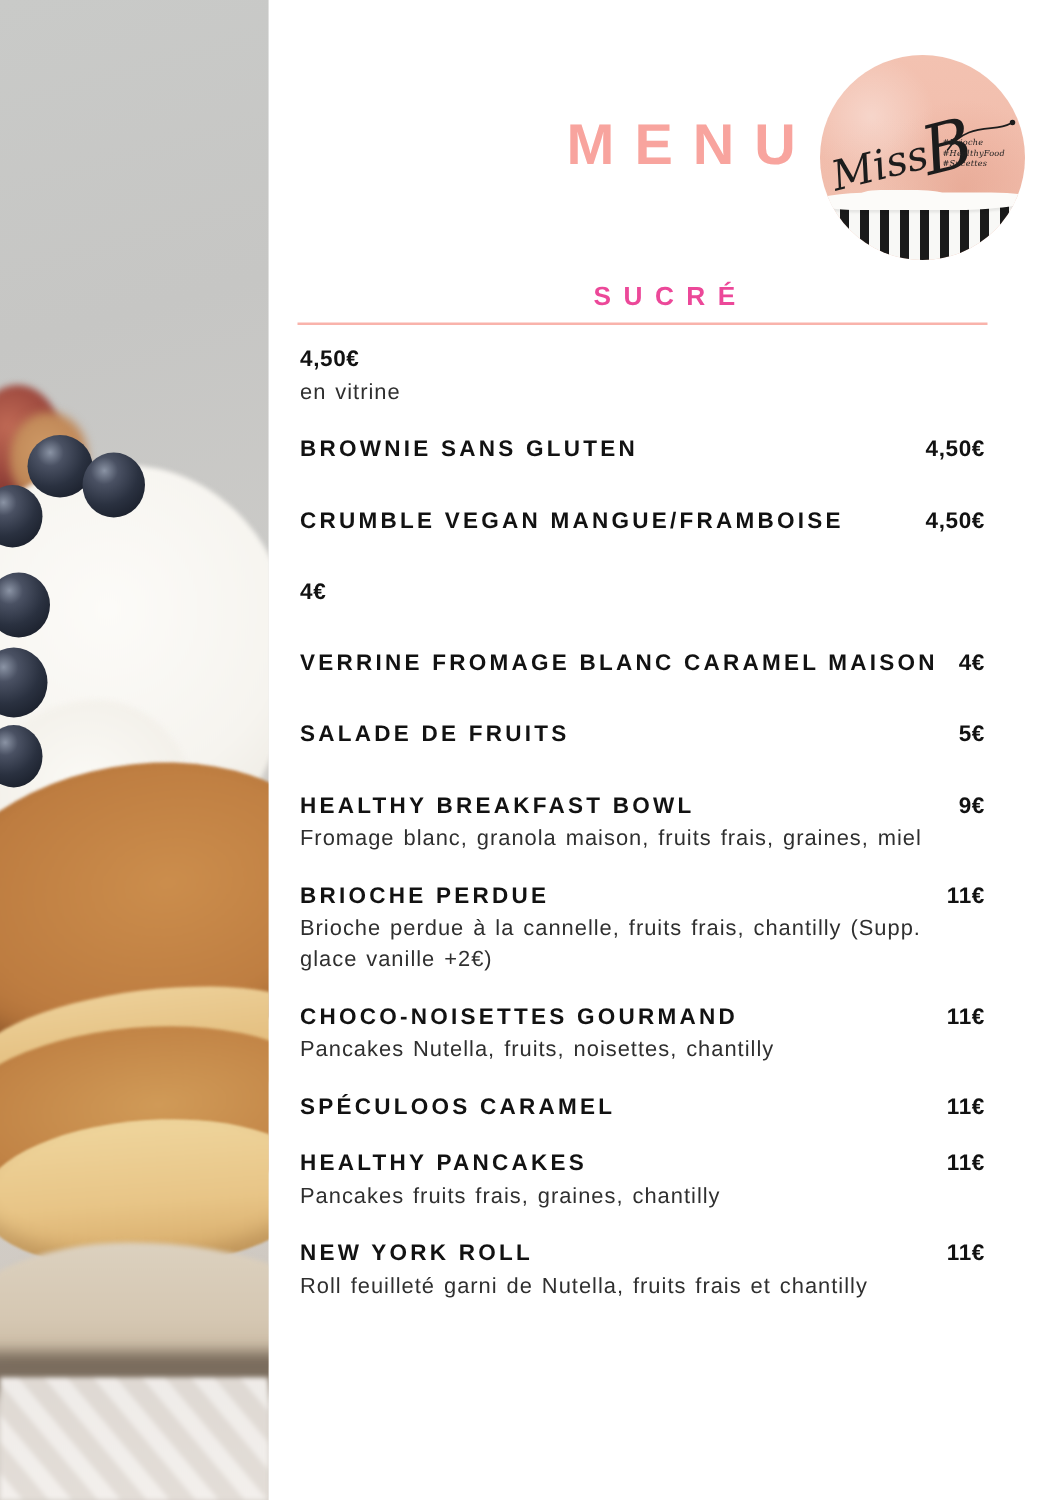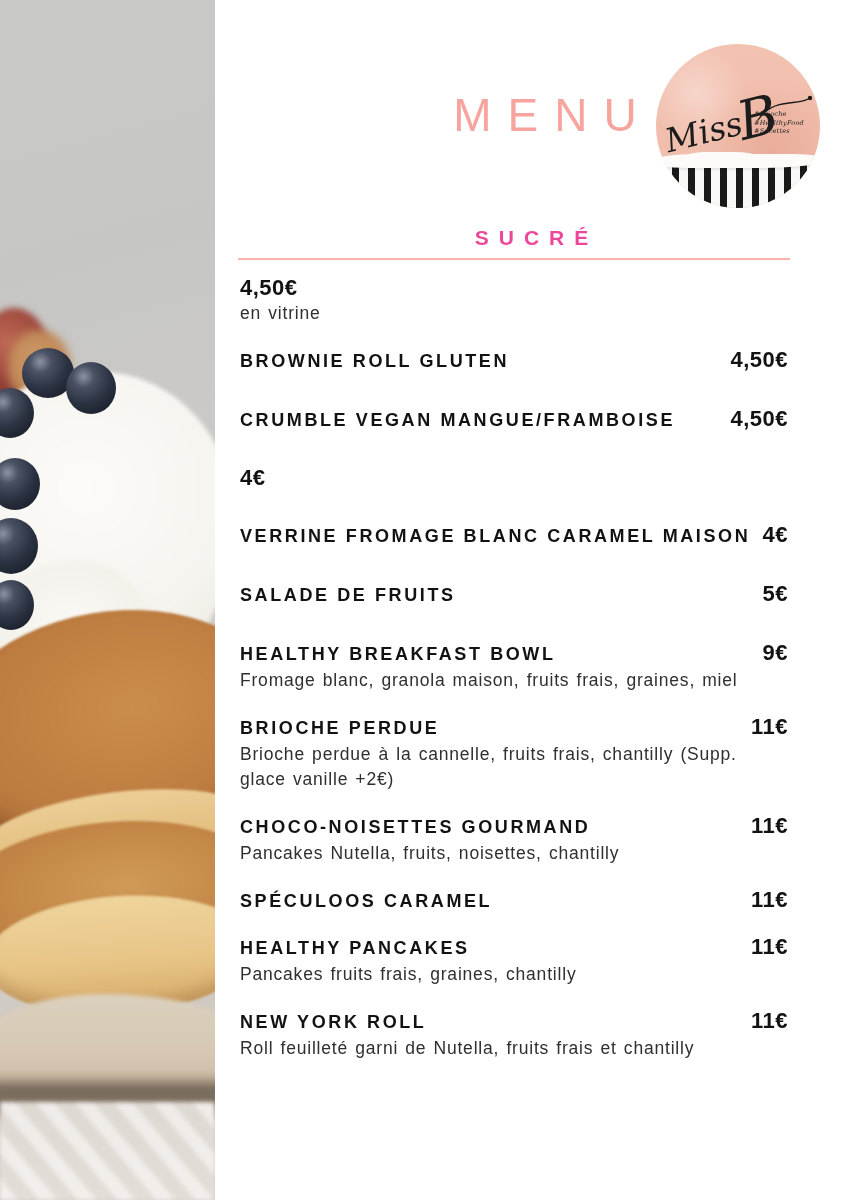--- a/index.html
+++ b/index.html
@@ -61,21 +61,21 @@
       repeating-linear-gradient(50deg, rgba(255,255,255,.35) 0 14px, rgba(200,192,184,.25) 14px 30px),
       linear-gradient(180deg,#e6e1dc 0%, #ece7e2 100%);
     filter:blur(2px); }
 
   
   .panel { position:relative; width:633px; flex:1 1 auto; background:#ffffff; }
 
   .header { position:relative; height:226px; }
   .menu-title {
     position:absolute; top:92px; left:338px; transform:translateX(-50%);
-    font-size:46px; font-weight:400; letter-spacing:16px; color:#f8a49e;
+    font-size:46px; font-weight:700; letter-spacing:16px; color:#f8a49e;
     white-space:nowrap; line-height:1;
   }
 
   
   .logo { position:absolute; top:44px; right:28px; width:164px; height:164px;
     border-radius:50%; overflow:hidden;
     background:
       radial-gradient(circle at 25% 30%, rgba(255,255,255,.35) 0%, rgba(255,255,255,0) 30%),
       radial-gradient(circle at 70% 65%, rgba(231,168,148,.8) 0%, rgba(231,168,148,0) 45%),
       radial-gradient(circle at 40% 75%, rgba(240,195,178,.9) 0%, rgba(240,195,178,0) 50%),
@@ -102,21 +102,21 @@
     letter-spacing:10px; color:#ec4899; line-height:24px; text-indent:10px; }
   .section-rule { margin:8px 58px 0 23px; height:2px; background:#f9b3ab; }
 
   
   .items { margin-top:16px; padding:0 60px 0 25px; }
   .item { margin-bottom:22px; }
   .item.no-desc { margin-bottom:34px; }
   .item-row { display:flex; justify-content:space-between; align-items:baseline; }
   .item-name { font-size:18px; font-weight:700; letter-spacing:2.6px; color:#121212;
     line-height:23px; padding-right:8px; transform-origin:left center; }
-  .item-price { font-size:22px; font-weight:700; letter-spacing:.5px; color:#121212;
+  .item-price { font-size:18px; font-weight:700; letter-spacing:.5px; color:#121212;
     line-height:23px; white-space:nowrap; }
   .item-desc { margin-top:2px; max-width:500px; font-size:17.5px; letter-spacing:.8px;
     word-spacing:1.5px; color:#2f2f2f; line-height:25px; }
   .item-desc:empty { display:none; }
 </style>
 </head>
 <body>
 
 <div class="page">
 
@@ -170,21 +170,21 @@
 
     <div class="items" id="items">
         <div class="item">
         <div class="item-row">
           <span class="item-price">4,50€</span>
         </div>
         <div class="item-desc">en vitrine</div>
       </div>
         <div class="item no-desc">
         <div class="item-row">
-          <span class="item-name">BROWNIE ROLL GLUTEN</span>
+          <span class="item-name">BROWNIE SANS GLUTEN</span>
           <span class="item-price">4,50€</span>
         </div>
 
       </div>
         <div class="item no-desc">
         <div class="item-row">
           <span class="item-name">CRUMBLE VEGAN MANGUE/FRAMBOISE</span>
           <span class="item-price">4,50€</span>
         </div>
 

